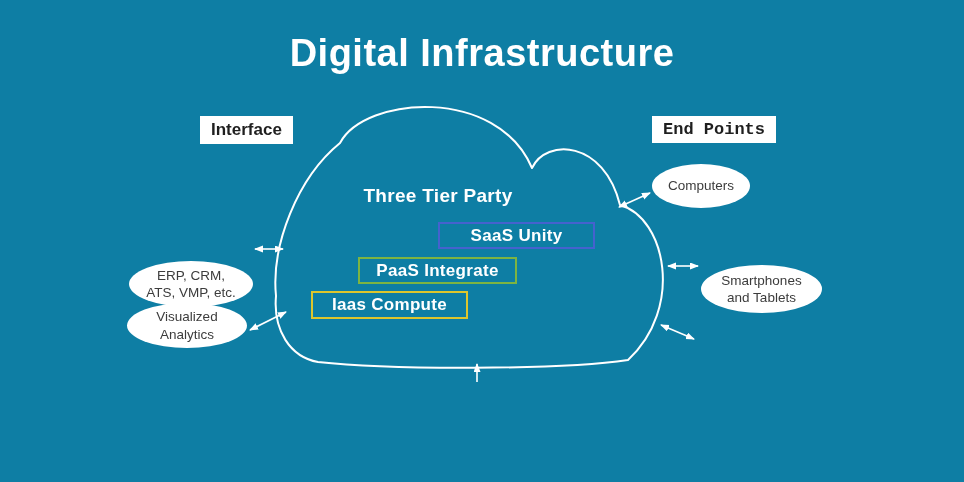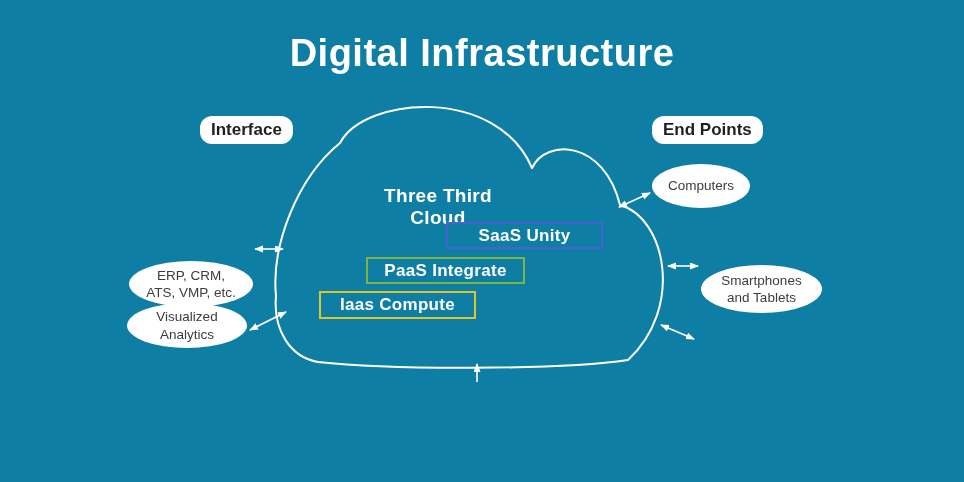--- a/index.html
+++ b/index.html
@@ -8,34 +8,34 @@
     background:#0E7EA4;
     font-family:"Liberation Sans", sans-serif;
   }
   .page-title {
     position:absolute; top:32px; left:0; width:964px;
     text-align:center; color:#FFFFFF; font-size:38px; font-weight:bold;
     letter-spacing:0.5px;
   }
   .tag {
     position:absolute; background:#FFFFFF; color:#1F1F1F;
-    font-weight:bold; font-size:17px; padding:4px 11px; white-space:nowrap;border-radius:12px;
+    font-weight:bold; font-size:17px; padding:4px 11px; white-space:nowrap;
   }
   .tag-interface { left:200px; top:116px; }
-  .tag-endpoints { left:652px; top:116px; }
+  .tag-endpoints { left:652px; top:116px;font-family:Liberation Mono, monospace; }
   svg.layer { position:absolute; left:0; top:0; }
   .cloud-title {
     position:absolute; left:355px; top:185px; width:166px;
     text-align:center; color:#FFFFFF; font-weight:bold; font-size:19px;
     letter-spacing:0.3px;
   }
   .tier {
     position:absolute; display:flex; align-items:center; justify-content:center;
     color:#FFFFFF; font-weight:bold; font-size:17px; letter-spacing:0.3px;
-    border:2px solid #fff; box-sizing:border-box; background:transparent;margin-left:8px;
+    border:2px solid #fff; box-sizing:border-box; background:transparent;
   }
   .tier-saas { left:438px; top:222px; width:157px; height:27px; border-color:#4562CE; }
   .tier-paas { left:358px; top:257px; width:159px; height:27px; border-color:#7DB442; }
   .tier-iaas { left:311px; top:291px; width:157px; height:28px; border-color:#DDC62C; }
   .node {
     position:absolute; background:#FFFFFF; border-radius:50%;
     display:flex; flex-direction:column; align-items:center; justify-content:center;
     color:#3C3C3C; font-size:13.5px; line-height:1.28; text-align:center;
   }
   .node span { display:block; }
@@ -74,21 +74,21 @@
          Z" fill="none" stroke="#FFFFFF" stroke-width="2" stroke-linejoin="round"></path>
 
     <line x1="255" y1="249" x2="283" y2="249" stroke="#FFFFFF" stroke-width="1.6" marker-start="url(#ah)" marker-end="url(#ah)"></line>
     <line x1="250" y1="330" x2="286" y2="312" stroke="#FFFFFF" stroke-width="1.6" marker-start="url(#ah)" marker-end="url(#ah)"></line>
     <line x1="619" y1="207" x2="650" y2="193" stroke="#FFFFFF" stroke-width="1.6" marker-start="url(#ah)" marker-end="url(#ah)"></line>
     <line x1="668" y1="266" x2="698" y2="266" stroke="#FFFFFF" stroke-width="1.6" marker-start="url(#ah)" marker-end="url(#ah)"></line>
     <line x1="661" y1="325" x2="694" y2="339" stroke="#FFFFFF" stroke-width="1.6" marker-start="url(#ah)" marker-end="url(#ah)"></line>
     <line x1="477" y1="364" x2="477" y2="393" stroke="#FFFFFF" stroke-width="1.6" marker-start="url(#ah)" marker-end="url(#ah)"></line>
   </svg>
 
-  <div class="cloud-title">Three Third Cloud</div>
+  <div class="cloud-title">Three Tier Party</div>
 
   <div class="tier tier-saas">SaaS Unity</div>
   <div class="tier tier-paas">PaaS Integrate</div>
   <div class="tier tier-iaas">Iaas Compute</div>
 
   <div class="node node-erp">
     <span>ERP, CRM,</span>
     <span>ATS, VMP, etc.</span>
   </div>
   <div class="node node-computers">

